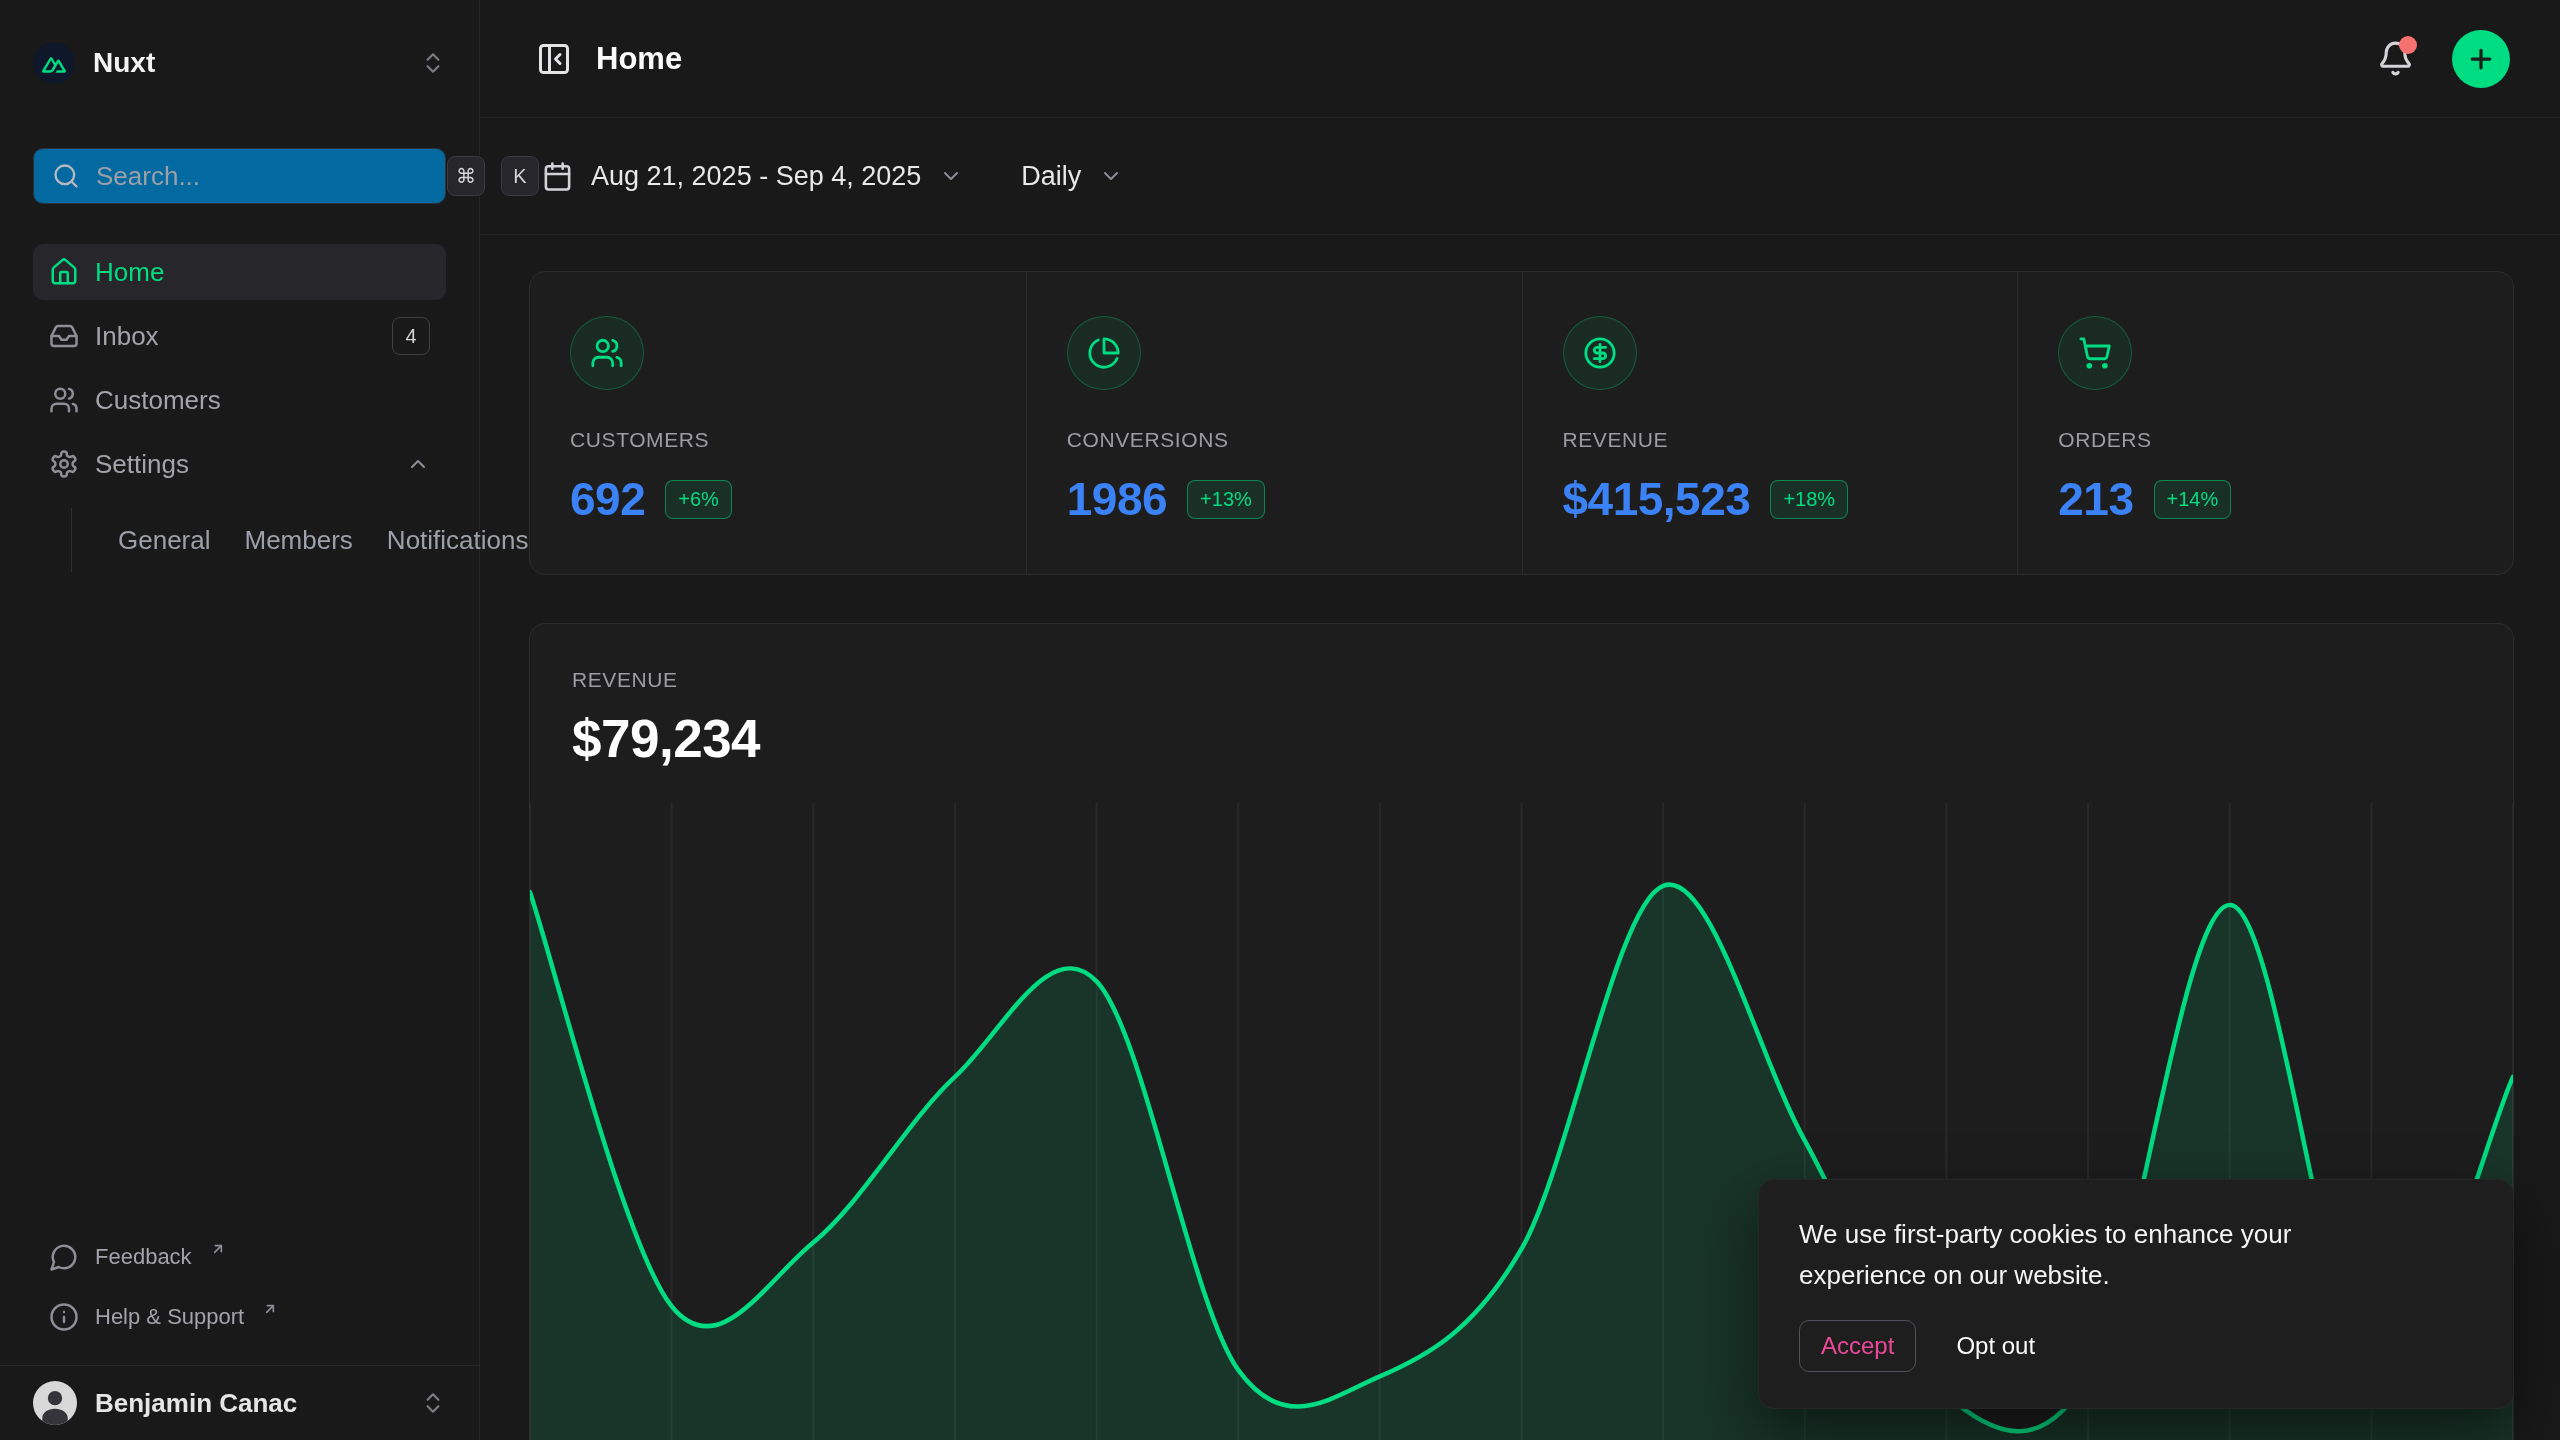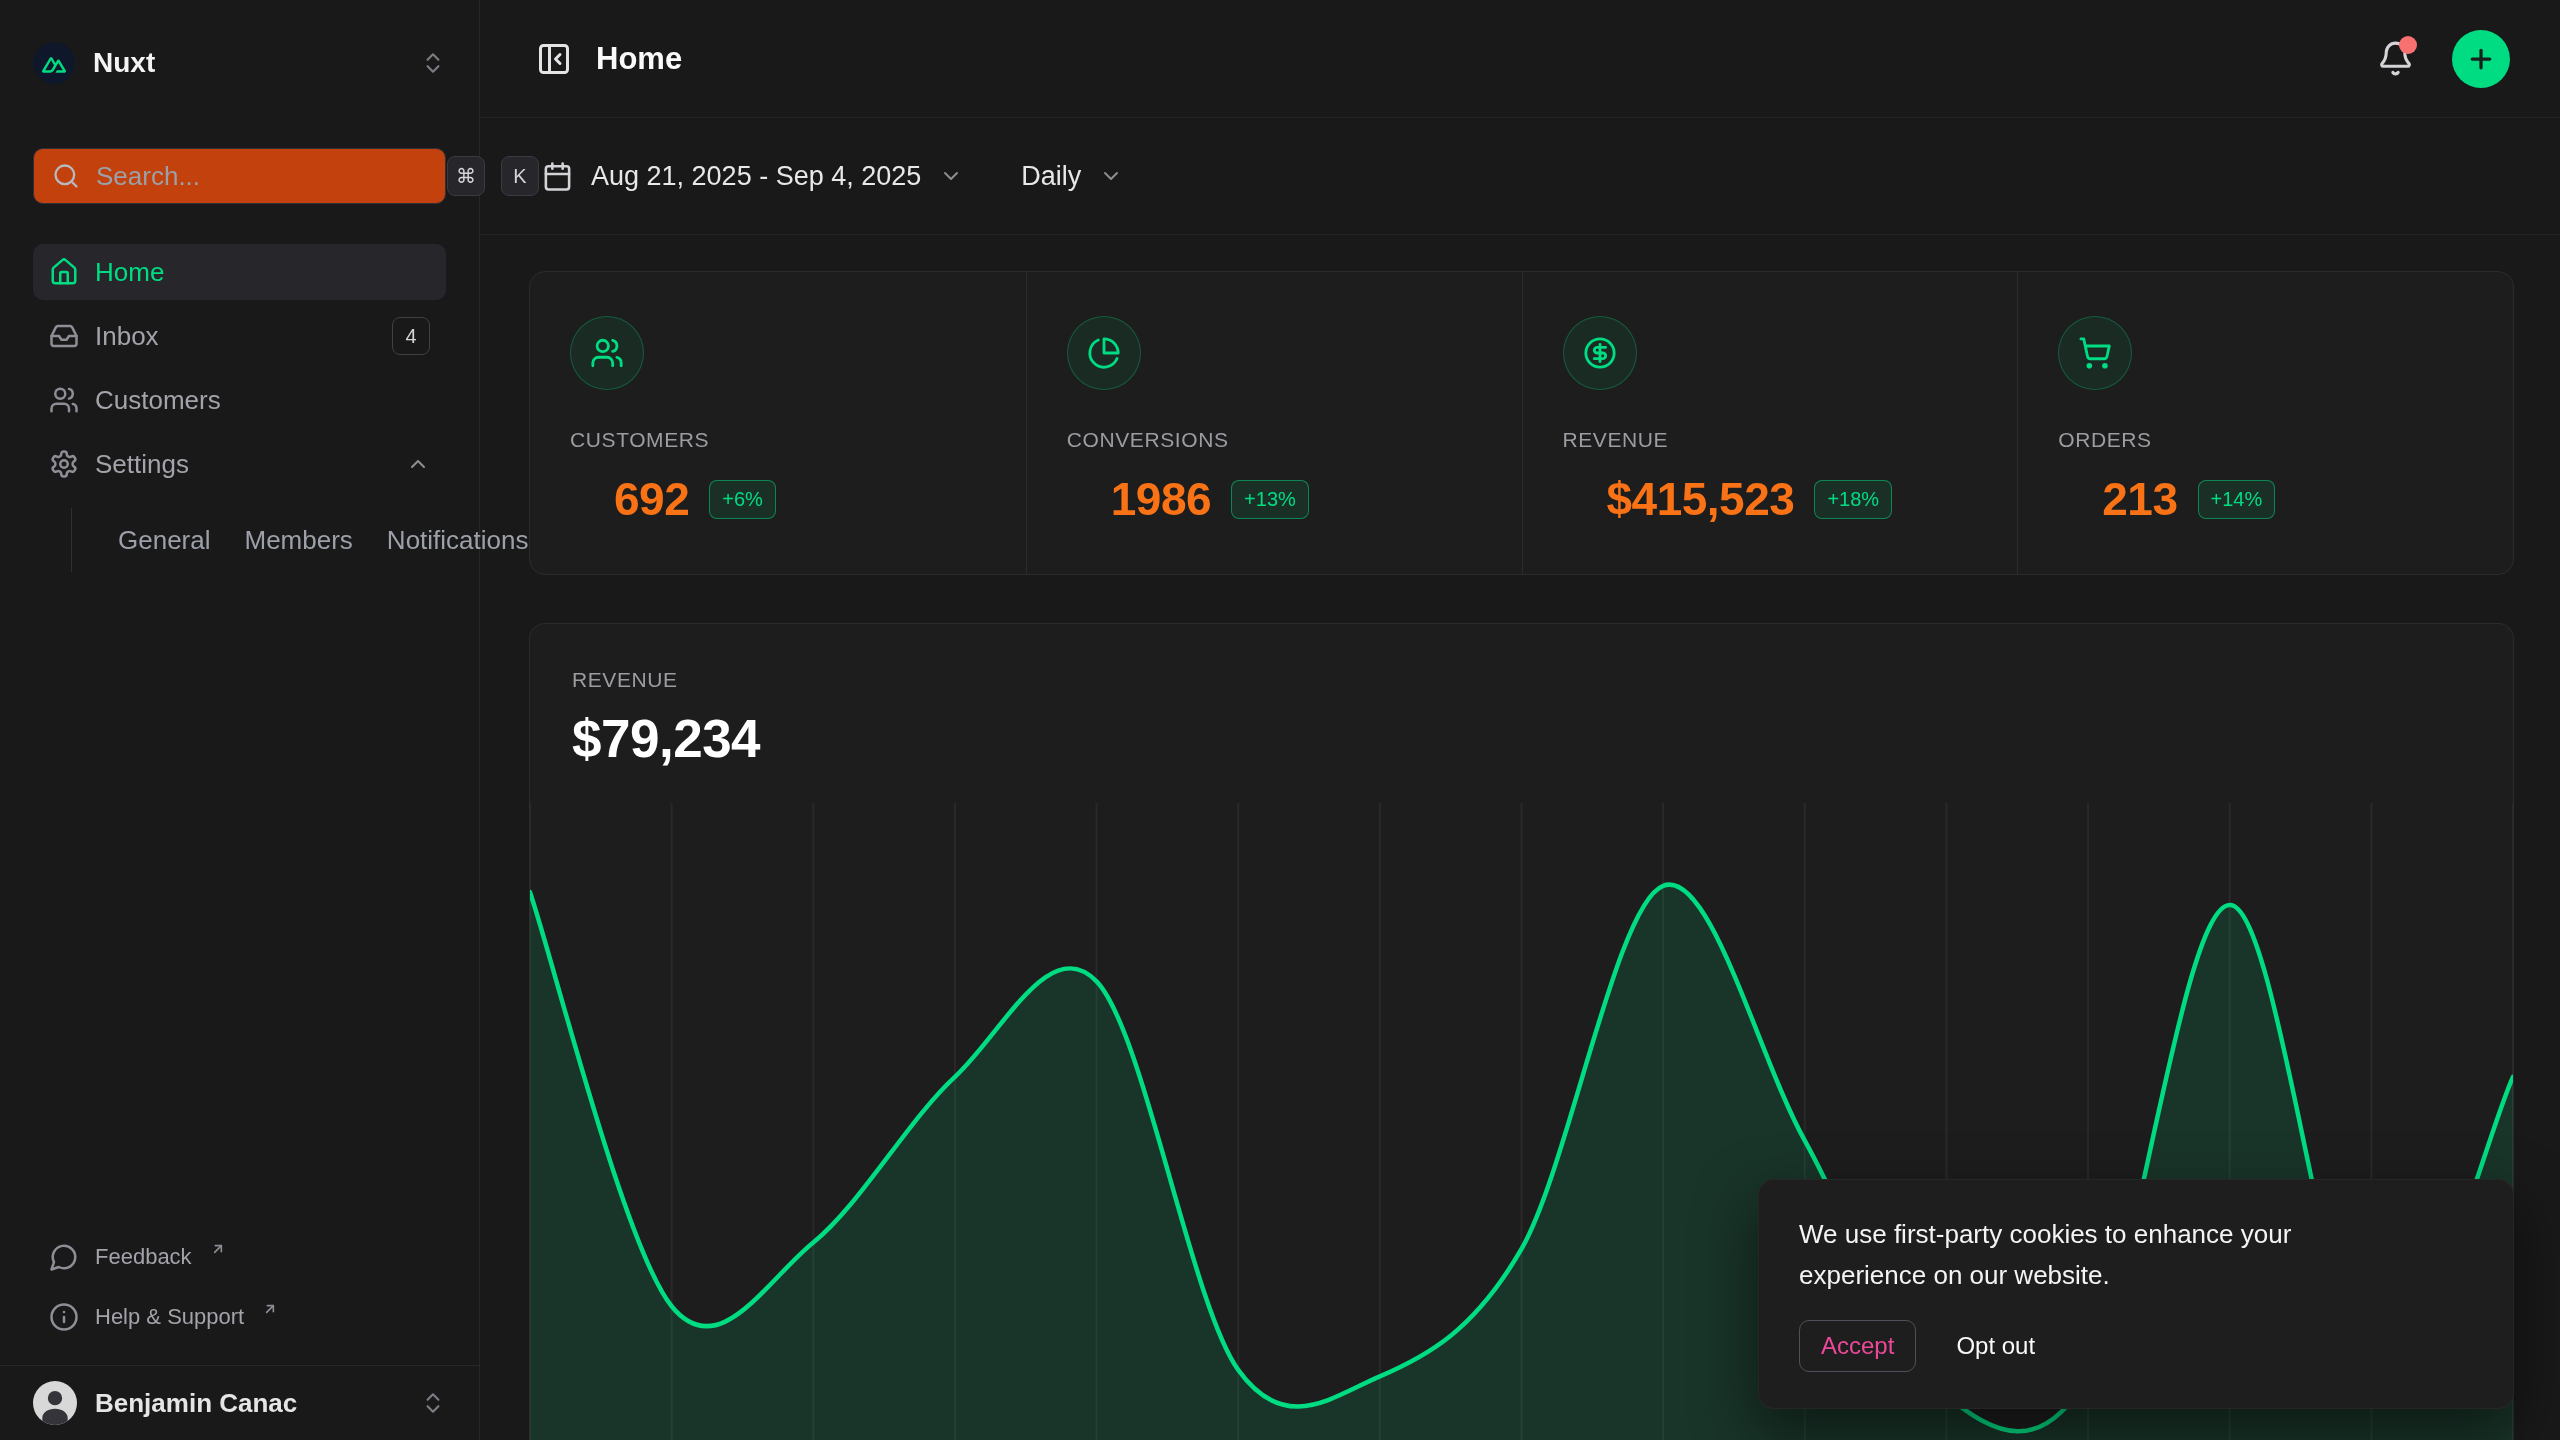--- a/index.html
+++ b/index.html
@@ -13,21 +13,21 @@
 
   
   .sidebar { width:480px; flex:none; border-right:1px solid #272727; display:flex; flex-direction:column; background:#191919; }
   .side-top { padding:40px 33px 0; display:flex; flex-direction:column; flex:1; min-height:0; }
 
   .logo-row { height:46px; display:flex; align-items:center; gap:18px; cursor:pointer; }
   .logo-badge { width:42px; height:42px; border-radius:50%; background:#0f172a; display:flex; align-items:center; justify-content:center; }
   .brand { font-size:28px; font-weight:600; color:#f4f4f5; flex:1; }
   .selector-icon { color:#7c7c85; display:flex; }
 
-  .search-box { margin-top:62px; height:56px; border-radius:10px; background:#c2410c; border:1px solid #30303a;
+  .search-box { margin-top:62px; height:56px; border-radius:10px; background:#0369a1; border:1px solid #30303a;
     display:flex; align-items:center; padding:0 12px 0 18px; gap:16px; cursor:text; }
   .search-box .sicon { color:#b9b9c0; display:flex; }
   .search-box input { flex:1; background:transparent; border:none; outline:none; color:#e4e4e7; font-size:26px; font-family:inherit; }
   .search-box input::placeholder { color:#9ca0a8; }
   .kbd { min-width:38px; height:40px; border-radius:8px; background:#26262b; border:1px solid #3a3a42; color:#d4d4d8;
     font-size:20px; display:flex; align-items:center; justify-content:center; padding:0 8px; }
 
   nav { margin-top:40px; display:flex; flex-direction:column; gap:8px; }
   .nav-item { height:56px; border-radius:10px; display:flex; align-items:center; gap:16px; padding:0 16px;
     color:#a3a3ab; font-size:26px; cursor:pointer; text-decoration:none; }
@@ -72,21 +72,21 @@
 
   .content { flex:1; min-height:0; padding:36px 46px 0 49px; display:flex; flex-direction:column; overflow:hidden; }
 
   .stats { display:grid; grid-template-columns:repeat(4,1fr); background:var(--card); border:1px solid #2c2c2c; border-radius:16px; }
   .stat { padding:44px 40px 48px; }
   .stat + .stat { border-left:1px solid #2c2c2c; }
   .stat-icon { width:74px; height:74px; border-radius:50%; background:rgba(0,220,130,0.08); border:1.5px solid rgba(0,220,130,0.28);
     display:flex; align-items:center; justify-content:center; color:var(--accent); }
   .stat-label { margin-top:38px; font-size:21px; letter-spacing:0.6px; color:#9c9ca3; font-weight:500; }
   .stat-row { margin-top:20px; display:flex; align-items:center; gap:20px; }
-  .stat-value { font-size:46px; font-weight:700; color:#f97316; letter-spacing:-0.5px;margin-left:44px; }
+  .stat-value { font-size:46px; font-weight:700; color:#3b82f6; letter-spacing:-0.5px; }
   .delta-badge { font-size:20px; font-weight:500; color:var(--accent); background:rgba(0,220,130,0.10);
     border:1px solid rgba(0,220,130,0.5); border-radius:8px; padding:7px 12px; }
 
   .revenue-card { margin-top:48px; flex:1; min-height:0; background:var(--card); border:1px solid #2c2c2c; border-bottom:none;
     border-radius:16px 16px 0 0; display:flex; flex-direction:column; overflow:hidden; }
   .revenue-head { padding:44px 42px 0; }
   .rev-label { font-size:21px; letter-spacing:0.6px; color:#9c9ca3; font-weight:500; }
   .rev-value { margin-top:16px; font-size:53px; font-weight:700; color:#fff; letter-spacing:-0.5px; }
   .chart-wrap { flex:1; margin-top:34px; position:relative; min-height:0; }
   .chart-wrap svg { position:absolute; inset:0; width:100%; height:100%; display:block; }

